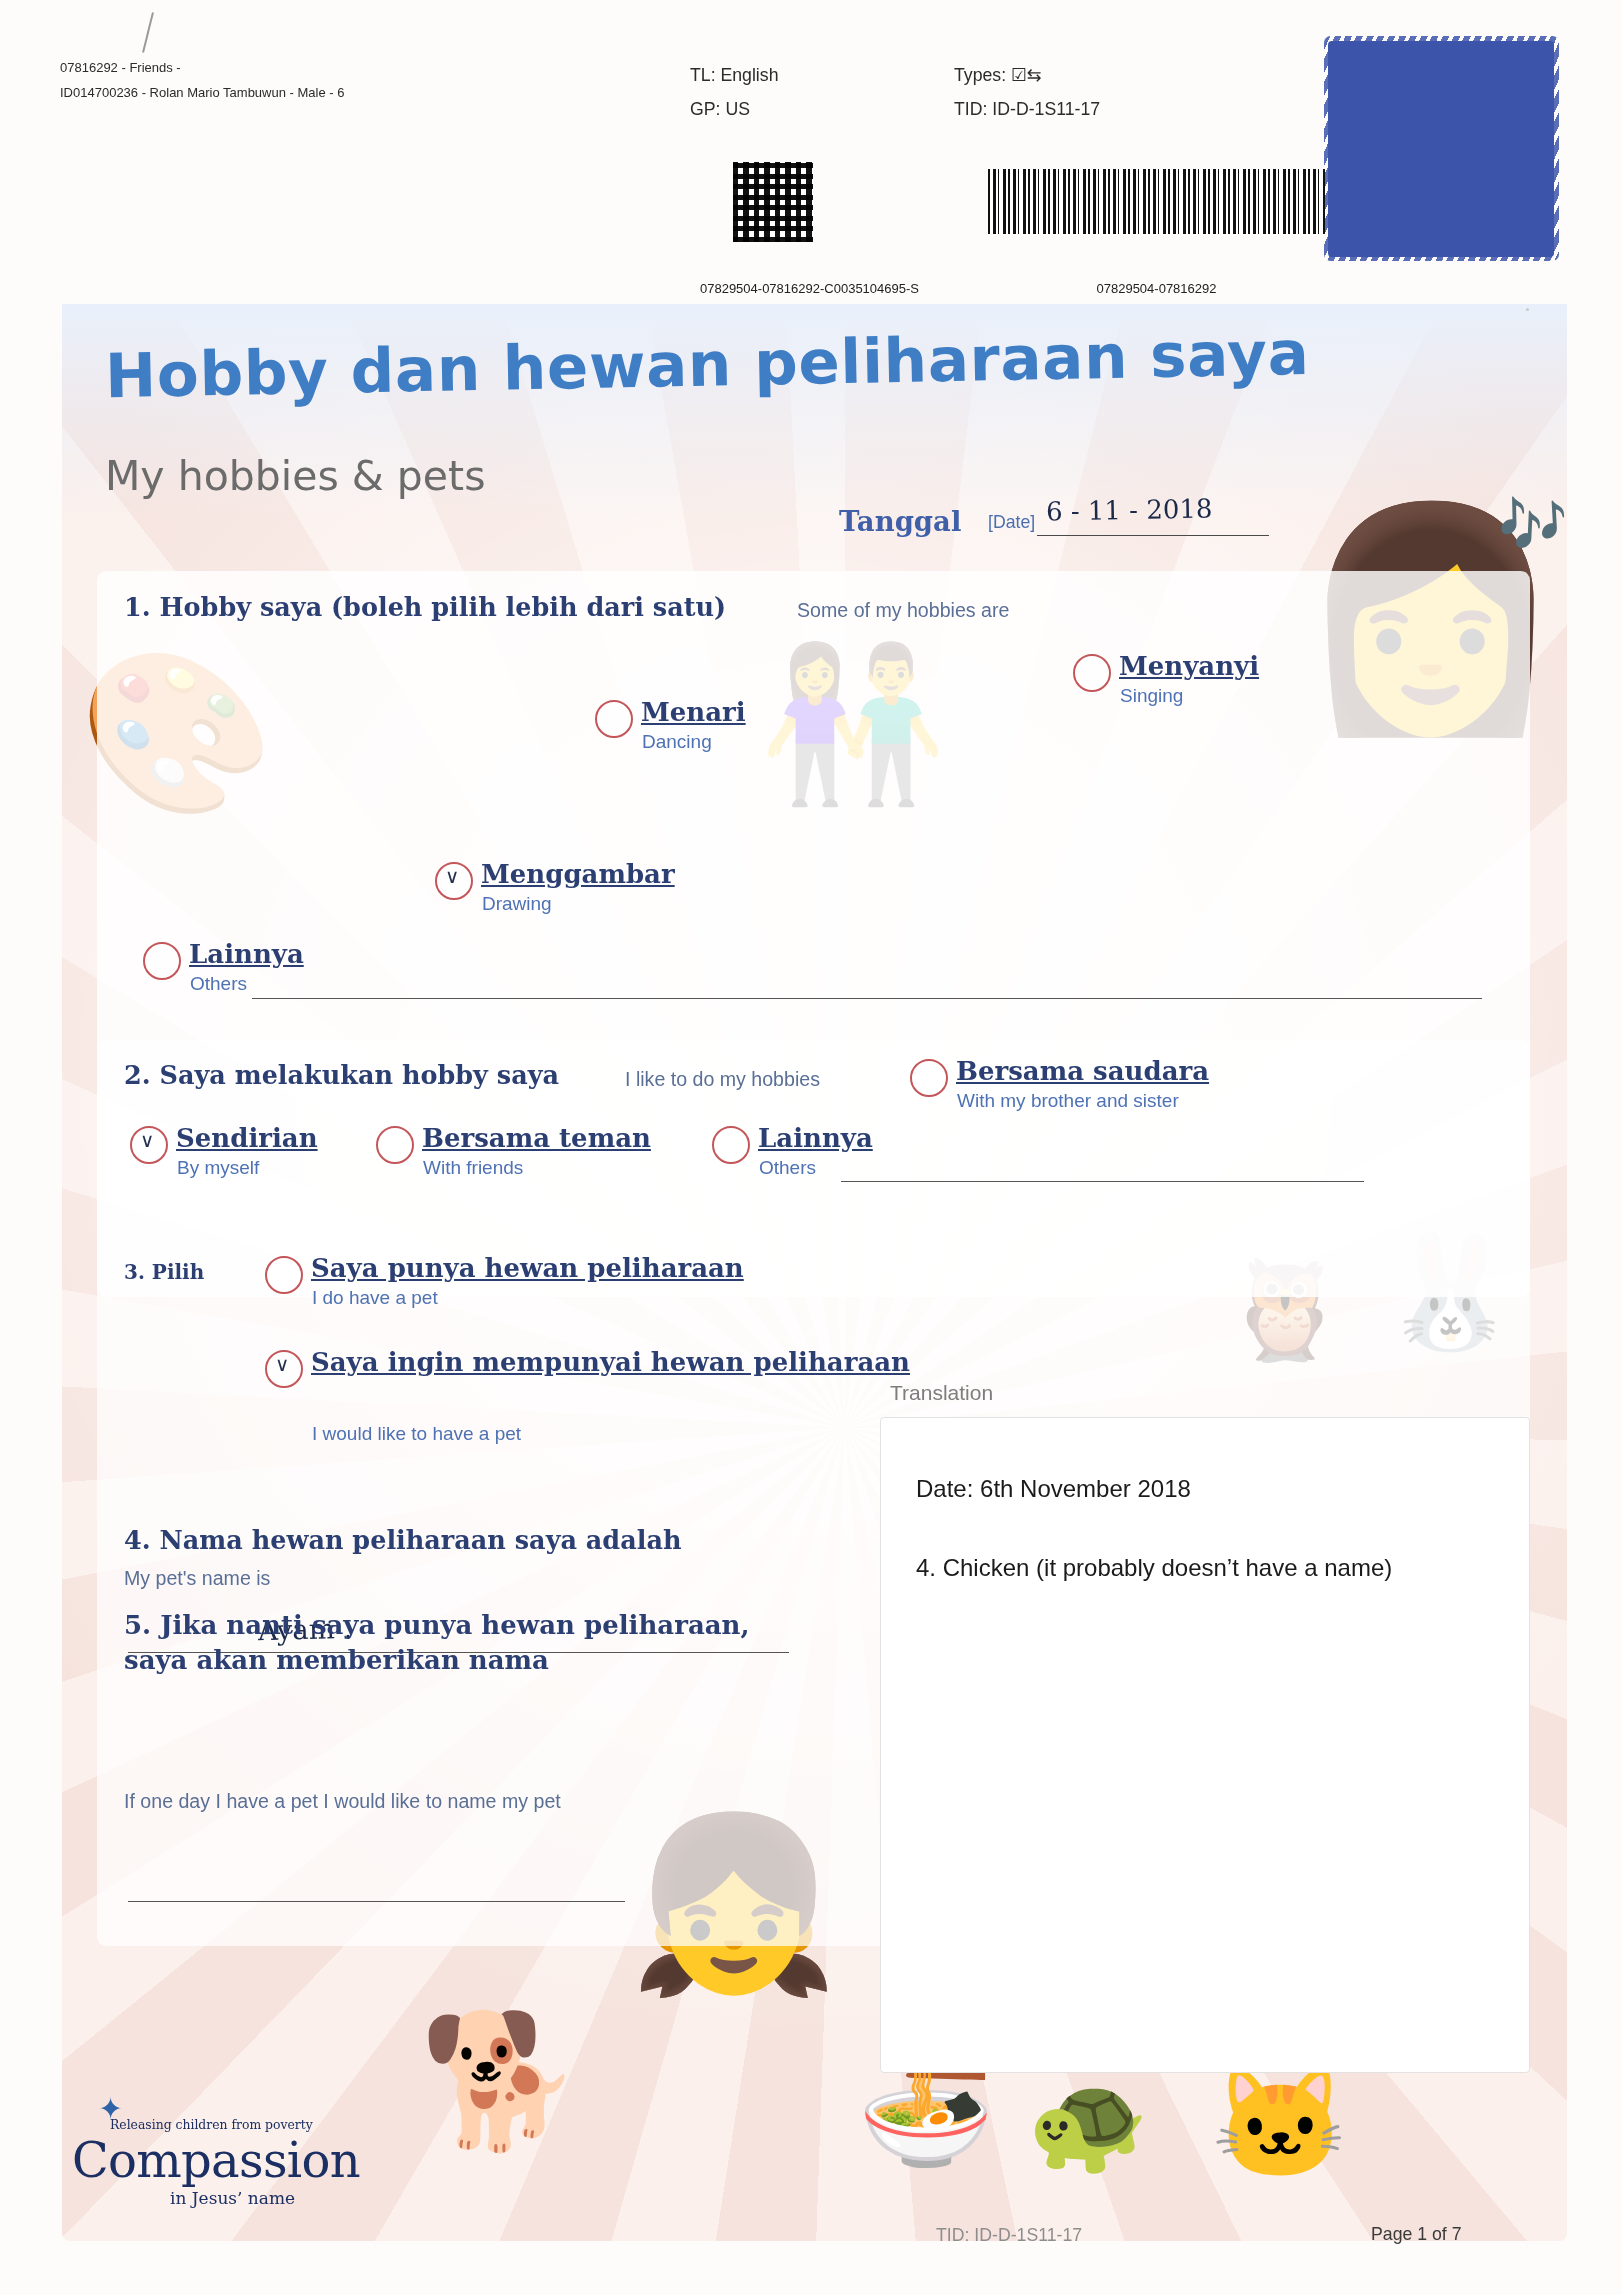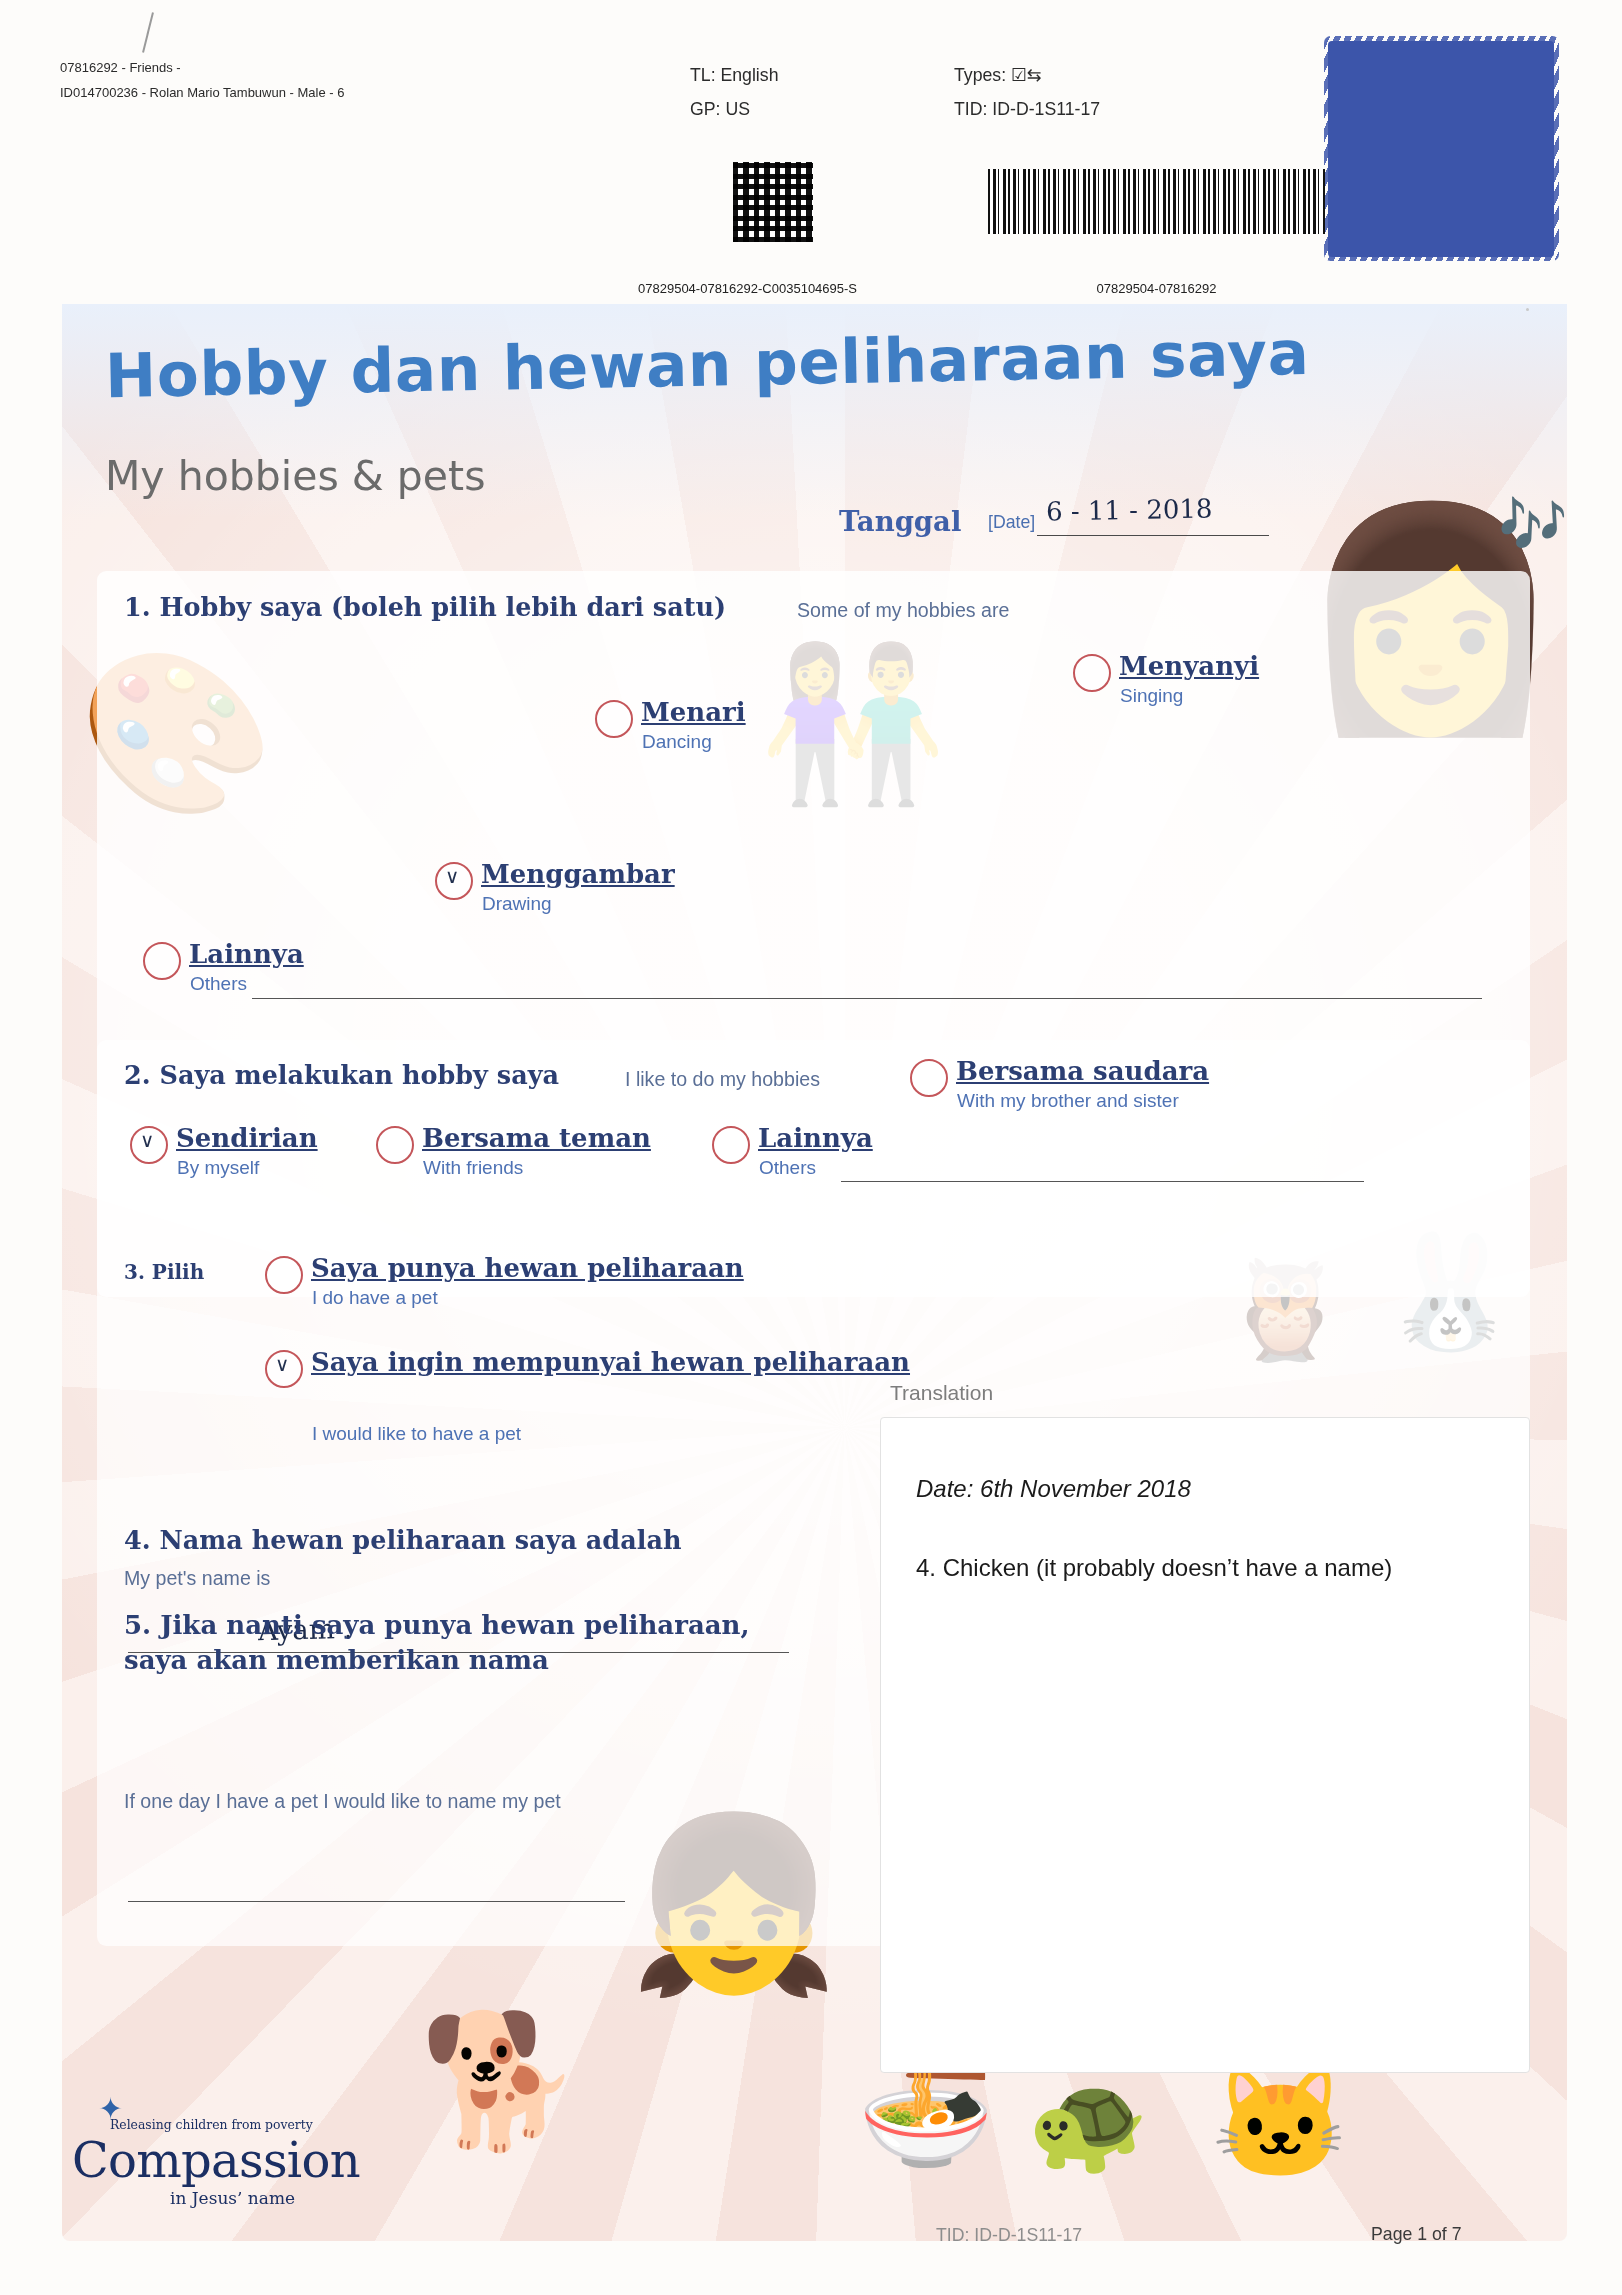--- a/index.html
+++ b/index.html
@@ -67,21 +67,21 @@
     width: 80px; height: 80px;
     background:
       repeating-linear-gradient(90deg, #111 0 5.2px, #fff 5.2px 10.5px),
       repeating-linear-gradient(0deg, #111 0 5.2px, #fff 5.2px 10.5px);
     background-blend-mode: multiply;
   }
   .qr-cap {
     position: absolute;
     left: 638px; top: 281px;
     width: 281px;
-    text-align: left;
+    text-align: right;
     font-size: 13px;
     color: #222;
   }
   .barcode {
     position: absolute;
     left: 988px; top: 169px;
     width: 337px; height: 65px;
     background: repeating-linear-gradient(90deg,
       #111 0 2px, #fff 2px 4.6px, #111 4.6px 7.9px, #fff 7.9px 9.8px,
       #111 9.8px 11px, #fff 11px 15px, #111 15px 18.3px, #fff 18.3px 20px);
@@ -498,21 +498,21 @@
   <div class="rule" style="left:128px; top:1652px; width:661px;"></div>
   <div class="hand" style="left:258px; top:1613px; font-size:27.5px;">Ayam .</div>
 
   <div class="qnum q5">5. Jika nanti saya punya hewan peliharaan, saya akan memberikan nama</div>
   <div class="q5-en">If one day I have a pet I would like to name my pet</div>
   <div class="rule" style="left:128px; top:1901px; width:497px;"></div>
   <div class="hand" style="left:144px; top:1864px; font-size:27.5px;"></div>
 
   <div class="trans-lbl">Translation</div>
   <div class="trans-box"></div>
-  <div class="trans-line" style="top:1472px;font-style:italic;">Date: 6th November 2018</div>
+  <div class="trans-line" style="top:1472px;">Date: 6th November 2018</div>
   <div class="trans-line" style="top:1551px;">4. Chicken (it probably doesn’t have a name)</div>
 
   <div class="logo-mark">✦</div>
   <div class="logo">
     <div class="logo-top">Releasing children from poverty</div>
     <div class="logo-main">Compassion</div>
     <div class="logo-sub">in Jesus’ name</div>
   </div>
   <div class="tid-footer">TID: ID-D-1S11-17</div>
   <div class="page-footer">Page 1 of 7</div>

